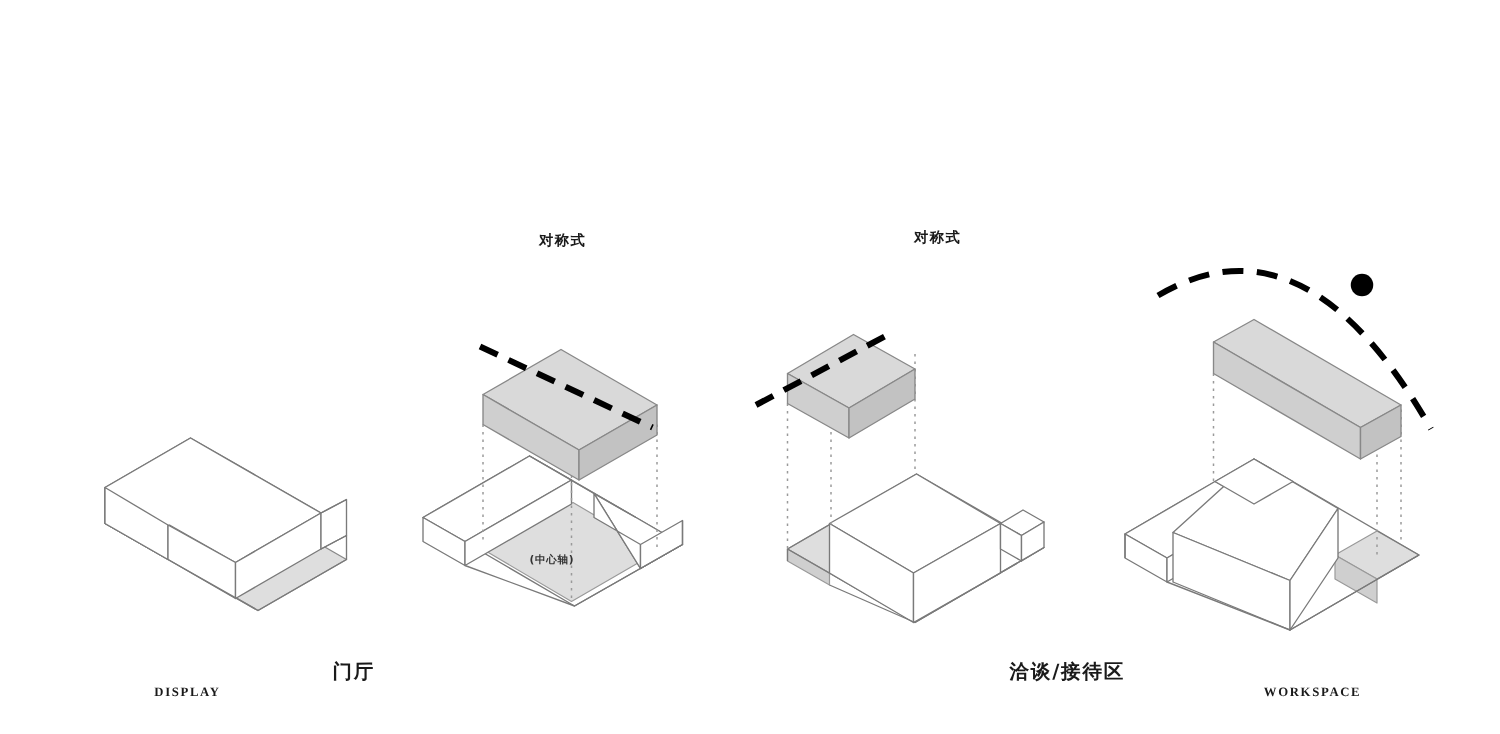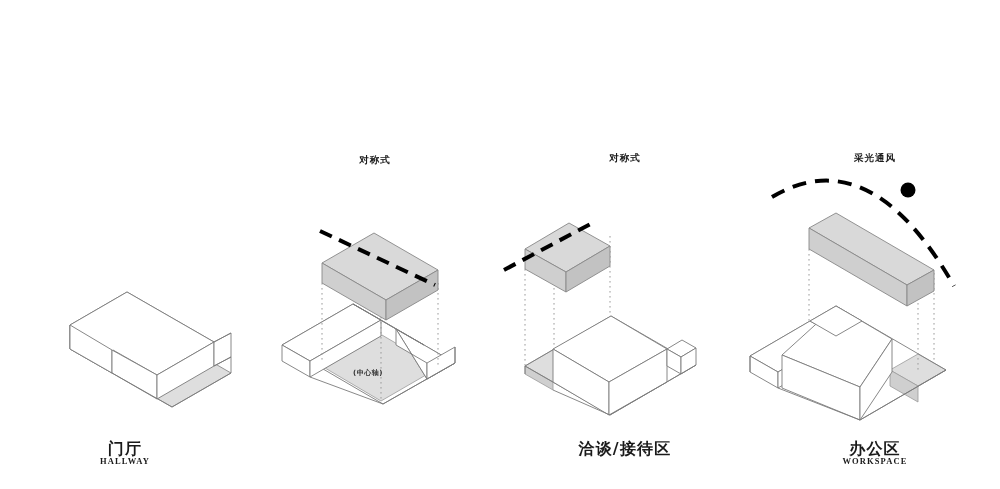--- a/index.html
+++ b/index.html
@@ -34,24 +34,25 @@
 
   .caption {
     position: absolute;
     left: 0;
     width: 250px;
     text-align: center;
     color: #1a1a1a;
   }
   .caption-cn {
     top: 378px;
-    font-size: 16px;
+    font-size: 13px;
     letter-spacing: 1.2px;
     font-family: "DejaVu Sans", "Liberation Sans", sans-serif;
     font-weight: 700;
+    text-align: right;
   }
   .caption-en {
     top: 395px;
     font-size: 8.5px;
     letter-spacing: 1.1px;
     font-family: "Liberation Serif", "DejaVu Serif", serif;
     font-weight: 700;
   }
   .annot {
     position: absolute;
@@ -99,21 +100,21 @@
 
         <polygon points="157,314 157,338 214,305 214,281" fill="#ffffff" stroke="#7a7a7a" stroke-width="0.9"></polygon>
 
         <polygon points="214,281 214,305 231,296 231,272" fill="#ffffff" stroke="#7a7a7a" stroke-width="0.9"></polygon>
 
         <polyline points="112,312 172,346 231,312 231,296 214,305" fill="none" stroke="#7a7a7a" stroke-width="0.9"></polyline>
         <line x1="214" y1="281" x2="231" y2="272" stroke="#7a7a7a" stroke-width="0.9"></line>
       </g>
     </svg>
     <div class="caption caption-cn">门厅</div>
-    <div class="caption caption-en">HALLWAY</div>
+    <div class="caption caption-en">DISPLAY</div>
   </div>
 
   <div class="panel panel-2">
     <svg width="250" height="489" viewBox="0 0 250 489">
       <g stroke-linejoin="round">
 
         <polygon points="75,307 132,274 188,307 131,340" fill="#dedede" stroke="#9a9a9a" stroke-width="0.8"></polygon>
 
         <polygon points="32,284 103,243 205,302 133,343" fill="none" stroke="#7a7a7a" stroke-width="0.9"></polygon>
 
@@ -220,18 +221,16 @@
       <g stroke-linejoin="round">
         <polygon points="59,167 86,152 184,209 157,224" fill="#d9d9d9" stroke="#888888" stroke-width="0.9"></polygon>
         <polygon points="59,167 59,188 157,245 157,224" fill="#cfcfcf" stroke="#888888" stroke-width="0.9"></polygon>
         <polygon points="157,224 157,245 184,230 184,209" fill="#c2c2c2" stroke="#888888" stroke-width="0.9"></polygon>
       </g>
 
       <path d="M 22,136 Q 120,78 204,225" fill="none" stroke="#000000" stroke-width="4" stroke-dasharray="14 9" stroke-linecap="butt"></path>
 
       <circle cx="158" cy="129" r="7.5" fill="#000000"></circle>
     </svg>
-    <div class="annot annot-4">采光通风</div>
-    <div class="caption caption-cn">办公区</div>
     <div class="caption caption-en">WORKSPACE</div>
   </div>
 
 </div>
 
 </body></html>

